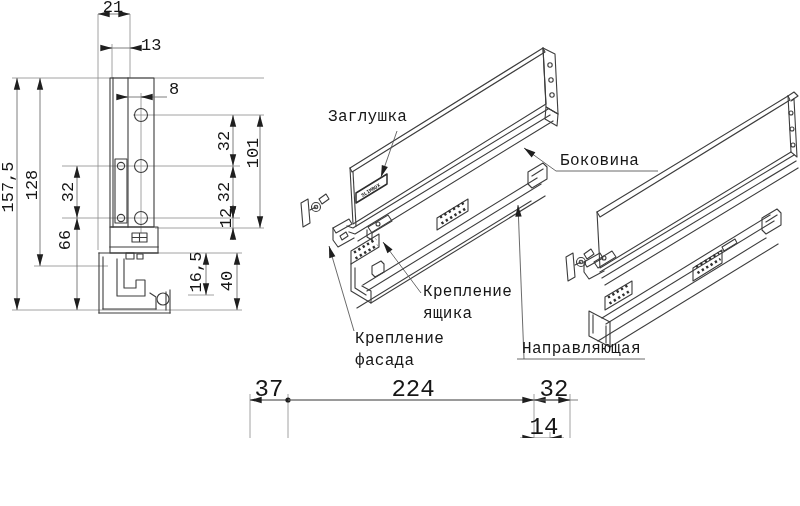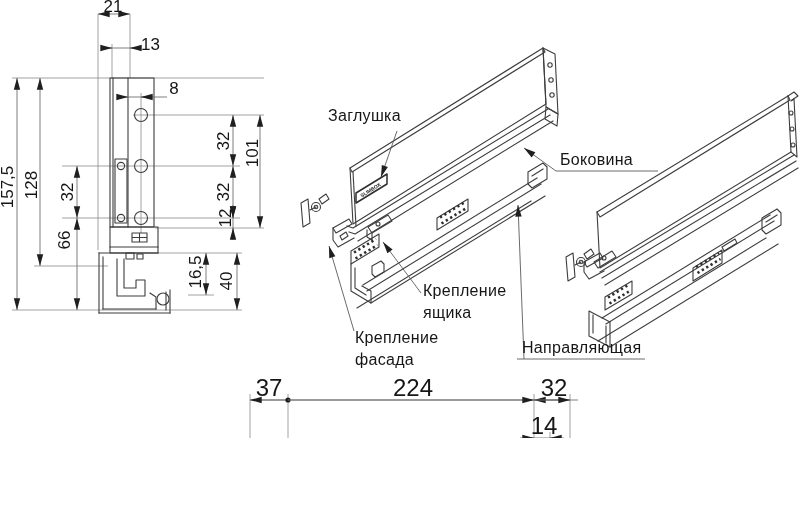--- a/index.html
+++ b/index.html
@@ -1,17 +1,17 @@
 <!DOCTYPE html>
 <html><head>
 <meta charset="utf-8">
 <style>
   html,body{margin:0;padding:0;background:#ffffff;}
   .canvas{position:relative;width:800px;height:438px;background:#ffffff;overflow:hidden;
-          font-family:Liberation Sans, sans-serif;}
+          font-family:Liberation Mono, monospace;}
   svg{display:block;}
   .g{stroke:#3d3d3d;stroke-width:1.1;fill:none;stroke-linejoin:round;stroke-linecap:square;}
   .gb{stroke:#2e2e2e;stroke-width:1.5;fill:none;stroke-linejoin:round;}
   .e{stroke:#8a8a8a;stroke-width:0.8;fill:none;}
   .d{stroke:#6f6f6f;stroke-width:0.9;fill:none;}
   .p{stroke:#2f2f2f;stroke-width:2.6;fill:none;stroke-dasharray:2.3 2.8;}
   .ldr{stroke:#5a5a5a;stroke-width:0.9;fill:none;}
   text{fill:#161616;}
   .dimS{font-size:17px;}
   .dimB{font-size:24px;}

